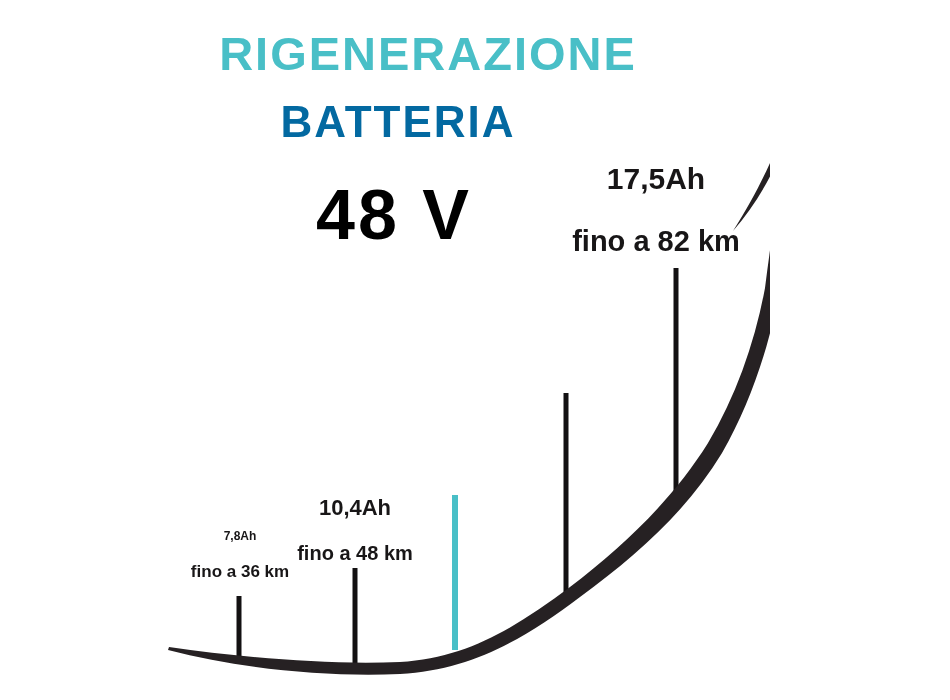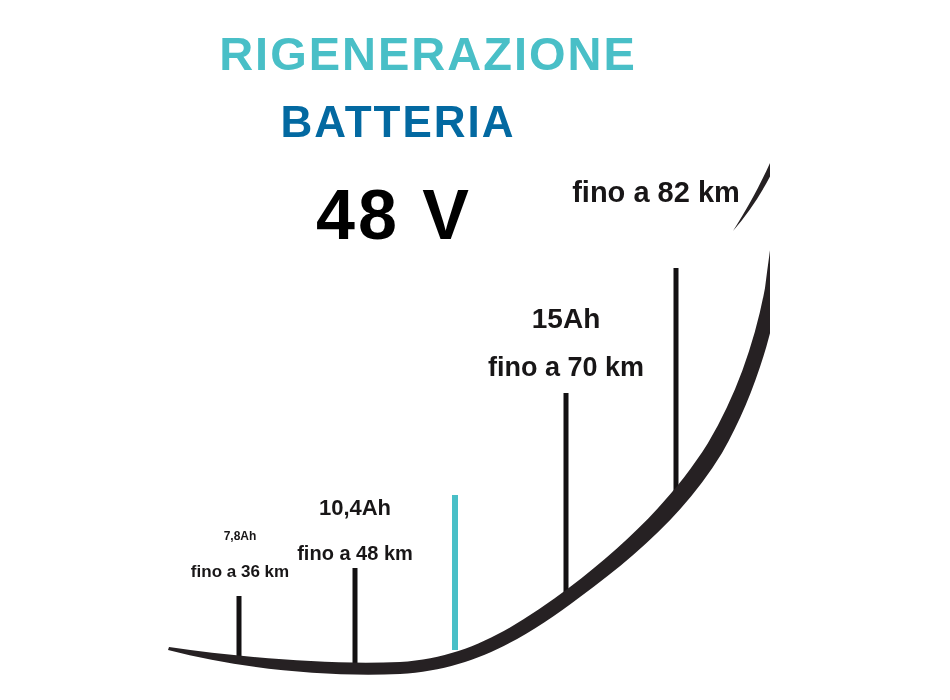--- a/index.html
+++ b/index.html
@@ -18,21 +18,21 @@
   .title-2 { left: 398px; top: 100px; font-size: 44px; letter-spacing: 2px; color: #0369a1; }
   .title-3 { left: 394px; top: 180px; font-size: 70px; letter-spacing: 3px; color: #000000; }
 
   .marker { position: absolute; transform: translateX(-50%); text-align: center; white-space: nowrap; }
   .marker .cap, .marker .rng { font-weight: 700; white-space: nowrap; }
   .m1 .cap { font-size: 12px; } .m1 .rng { font-size: 17px; margin-top: 19px; }
   .m2 .cap { font-size: 22px; } .m2 .rng { font-size: 20px; margin-top: 21px; }
   .m3 .cap { font-size: 25px; } .m3 .rng { font-size: 20px; margin-top: 17px; }
   .m3 .cap, .m3 .rng { color: #49BFC7; }
   .m4 .cap { font-size: 28px; } .m4 .rng { font-size: 27px; margin-top: 17px; }
-  .m5 .cap { font-size: 30px; } .m5 .rng { font-size: 29px; margin-top: 14px; }
+  .m5 .cap { font-size: 30px; } .m5 .rng { font-size: 29px; margin-top: 29px; }
   .m1 { left: 240px; top: 529px; }
   .m2 { left: 355px; top: 495px; }
   .m3 { left: 454px; top: 417px; }
   .m4 { left: 566px; top: 303px; }
   .m5 { left: 656px; top: 162px; }
 
   svg.figure { position: absolute; left: 0; top: 0; }
   .ink-fill   { fill: #262123; }
   .ink-stroke { stroke: #131112; stroke-width: 5; fill: none; }
   .accent-stroke { stroke: #49BFC7; stroke-width: 6; fill: none; }
@@ -81,22 +81,19 @@
     <div class="cap">7,8Ah</div>
     <div class="rng">fino a 36 km</div>
   </div>
 
   <div class="marker m2">
     <div class="cap">10,4Ah</div>
     <div class="rng">fino a 48 km</div>
   </div>
 
 
-  <div class="marker m4">
-    <div class="cap">15Ah</div>
-    <div class="rng">fino a 70 km</div>
-  </div>
 
   <div class="marker m5">
+    <div class="cap">17,5Ah</div>
     <div class="rng">fino a 82 km</div>
   </div>
 
 </div>
 
 </body></html>

